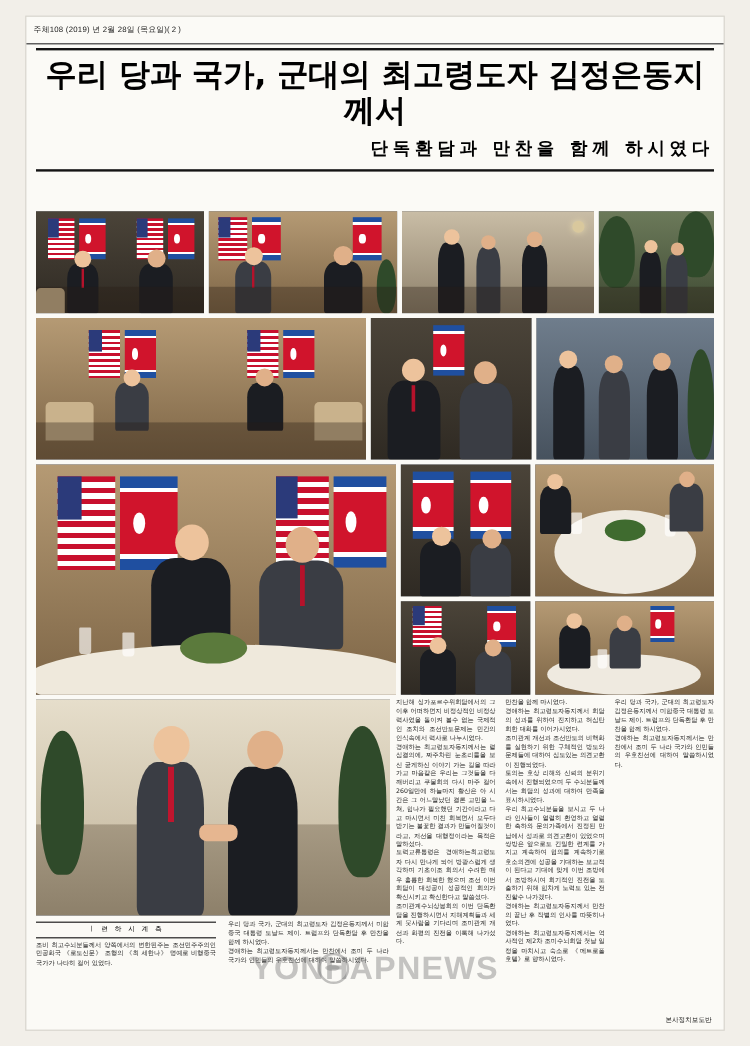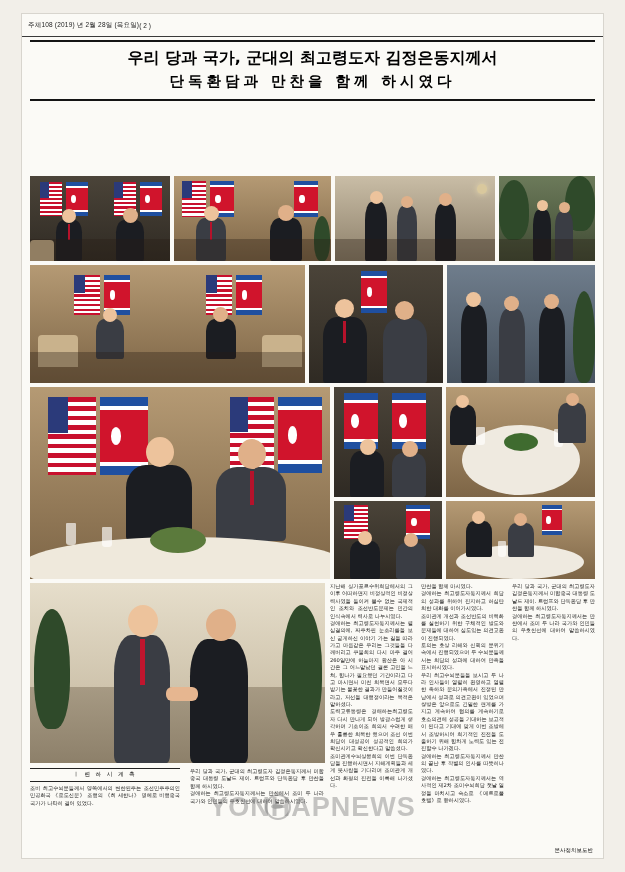--- a/index.html
+++ b/index.html
@@ -23,23 +23,23 @@
   .masthead .center{flex:1;text-align:center;font-size:9px;letter-spacing:14px;color:#111;font-family:"DejaVu Sans", sans-serif;}
   .masthead .right{font-size:6.5px;color:#1c1c1c;padding-right:8px;white-space:nowrap;}
 
   
   .headline{
     position:absolute;left:8px;top:26px;width:565px;
     border-top:2px solid #141414;border-bottom:2px solid #141414;
     padding:7px 0 8px 0;
     text-align:center;
   }
-  .hl1{font-size:16px;font-weight:bold;color:#000;letter-spacing:0px;line-height:1.15;font-family:"DejaVu Sans", sans-serif;}
+  .hl1{font-size:26px;font-weight:bold;color:#000;letter-spacing:0px;line-height:1.15;font-family:"DejaVu Sans", sans-serif;}
   .hl2{font-size:14.5px;font-weight:bold;color:#000;margin-top:7px;line-height:1.2;font-family:"DejaVu Sans", sans-serif;}
-  .hl3{font-size:14.5px;font-weight:bold;color:#000;margin-top:5px;letter-spacing:4px;font-family:"DejaVu Sans", sans-serif;}
+  .hl3{font-size:14.5px;font-weight:bold;color:#000;margin-top:5px;letter-spacing:4px;font-family:"DejaVu Sans", sans-serif;text-align:right;}
 
   
   .ph{position:absolute;overflow:hidden;background:#6d6f72;}
 
   
   .room{position:absolute;inset:0;background:linear-gradient(#9c8f7e,#7d705f);}
   .room.dark{background:linear-gradient(#4b4439,#2f2a23);}
   .room.blue{background:linear-gradient(#6f7d8c,#47525e);}
   .room.green{background:linear-gradient(#6c7a5a,#3f4a33);}
   .room.warm{background:linear-gradient(#b59a74,#7d6546);}

